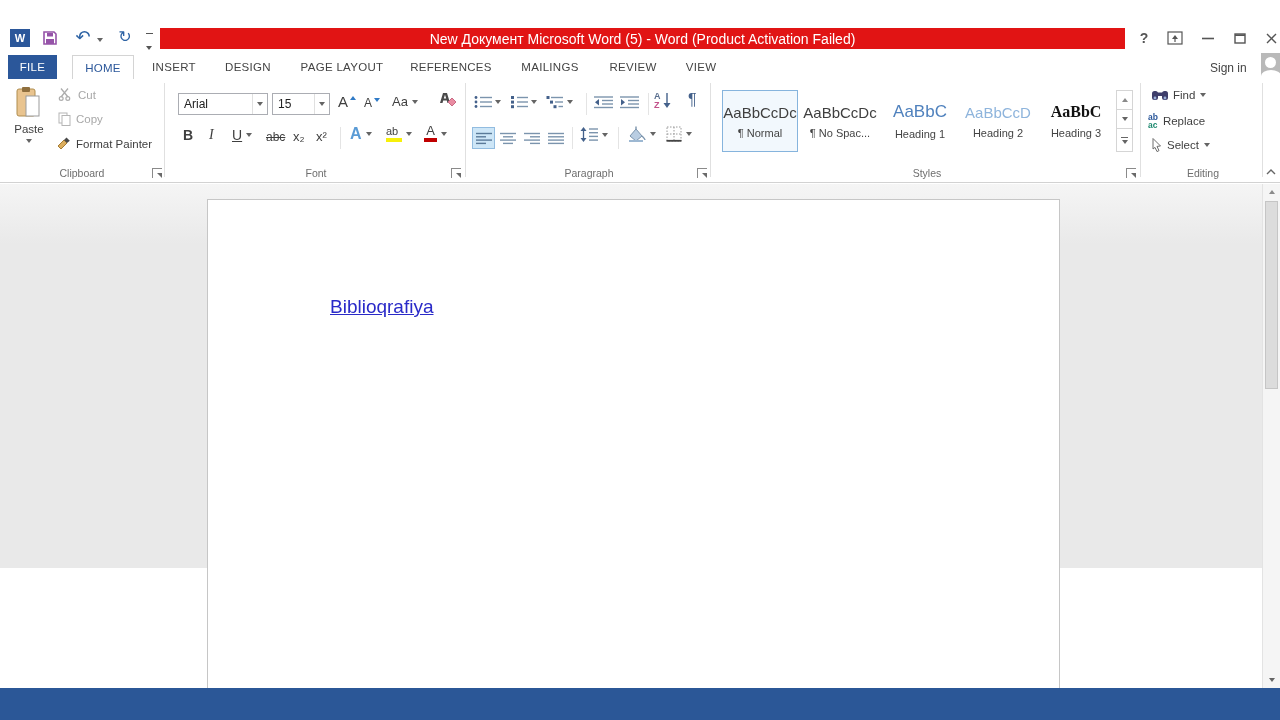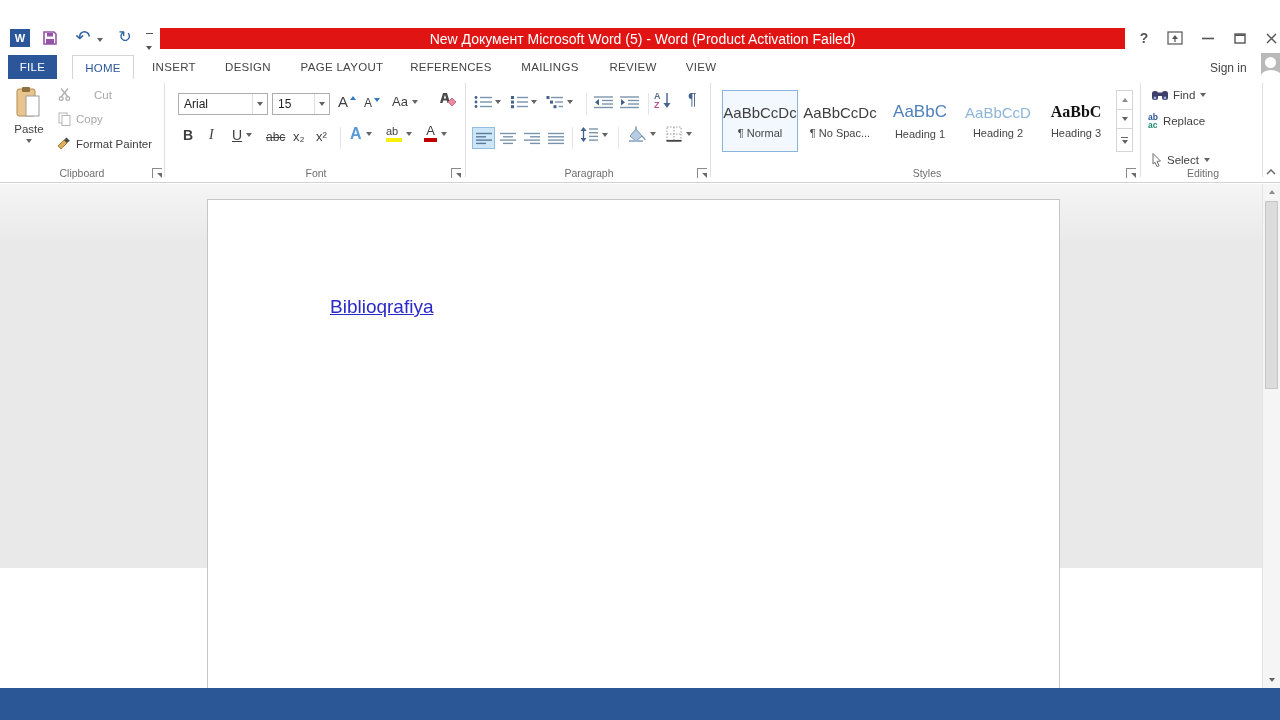--- a/index.html
+++ b/index.html
@@ -188,21 +188,21 @@
 
   <div class="abs" style="left:8px;top:7px;width:42px;height:76px;display:flex;flex-direction:column;align-items:center;">
     <svg width="26" height="32" viewBox="0 0 26 32">
       <rect x="1" y="3" width="18" height="27" rx="2" fill="#e9c48f" stroke="#b08d4f"></rect>
       <rect x="6" y="1" width="8" height="5" rx="1" fill="#8f6f3e"></rect>
       <rect x="10" y="10" width="13" height="20" fill="#fff" stroke="#9b9b9b"></rect>
     </svg>
     <span class="btn-label" style="margin-top:5px;">Paste</span>
     <span class="caret" style="margin-top:4px;"></span>
   </div>
-  <div class="abs" style="left:58px;top:9px;display:flex;align-items:center;gap:23px;">
+  <div class="abs" style="left:58px;top:9px;display:flex;align-items:center;gap:7px;">
     <svg width="13" height="13" viewBox="0 0 13 13">
       <path d="M3 0.5 L10 9 M10 0.5 L3 9" stroke="#adadad" stroke-width="1.3" fill="none"></path>
       <circle cx="3.2" cy="10.5" r="1.9" fill="none" stroke="#adadad" stroke-width="1.2"></circle>
       <circle cx="9.8" cy="10.5" r="1.9" fill="none" stroke="#adadad" stroke-width="1.2"></circle>
     </svg>
     <span class="btn-label disabled">Cut</span>
   </div>
   <div class="abs" style="left:58px;top:33px;display:flex;align-items:center;gap:5px;">
     <svg width="13" height="14" viewBox="0 0 13 14">
       <rect x="1" y="1" width="8" height="10" fill="#fff" stroke="#b5b5b5"></rect>
@@ -487,21 +487,21 @@
     <span>Find</span>
     <span class="caret"></span>
   </div>
   <div class="edit-row" style="left:1148px;top:34px;">
     <span style="display:flex;flex-direction:column;line-height:8px;">
       <span style="font-size:8.5px;color:#2b579a;font-weight:bold;">ab</span>
       <span style="font-size:8.5px;color:#1f8a70;font-weight:bold;">ac</span>
     </span>
     <span>Replace</span>
   </div>
-  <div class="edit-row" style="left:1151px;top:59px;margin-top:15px;">
+  <div class="edit-row" style="left:1151px;top:59px;">
     <svg width="11" height="14" viewBox="0 0 11 14">
       <path d="M2 0.5 L9.5 8 L6 8.4 L8 12.6 L6 13.6 L4 9.4 L2 11 Z" fill="#fff" stroke="#6e6e6e"></path>
     </svg>
     <span>Select</span>
     <span class="caret"></span>
   </div>
   <div class="glabel" style="left:1144px;width:118px;">
     <span>Editing</span>
   </div>
 

